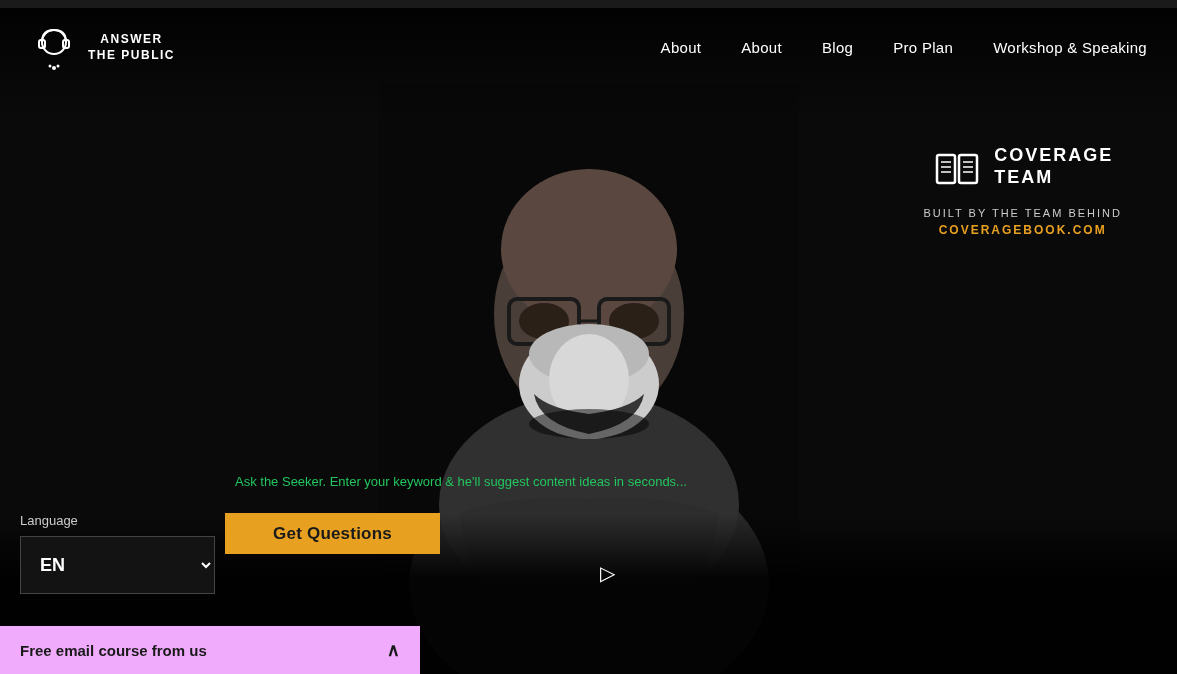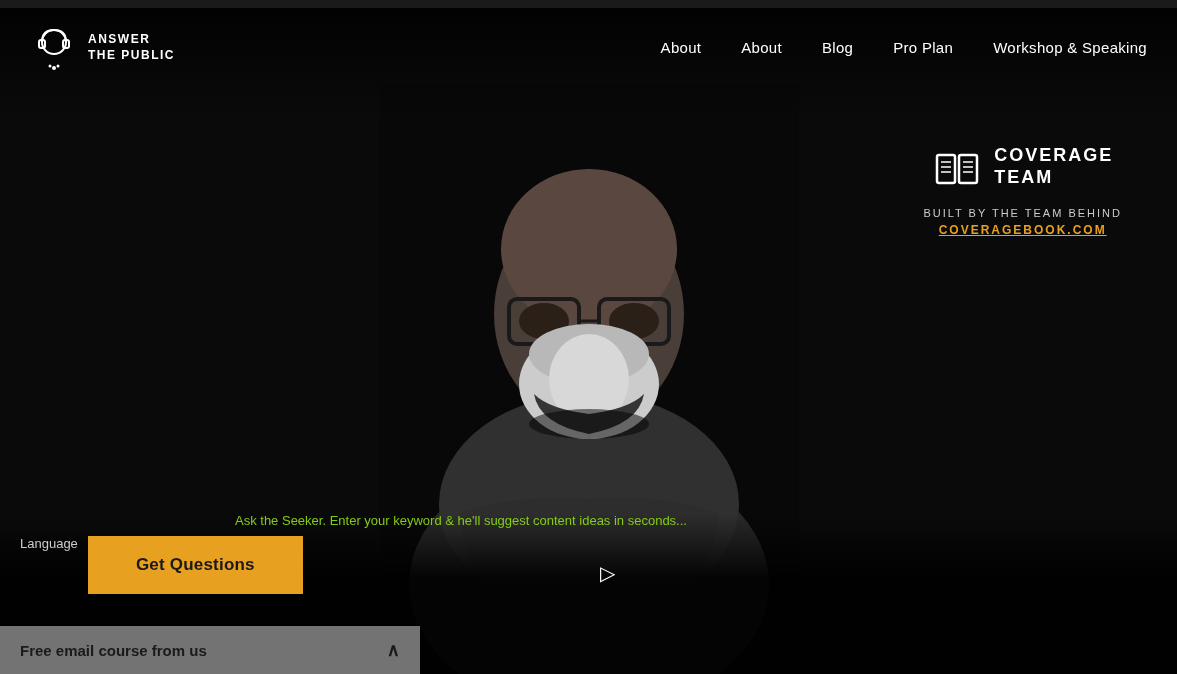--- a/index.html
+++ b/index.html
@@ -66,20 +66,21 @@
       position: absolute;
       top: 0;
       left: 0;
       width: 100%;
       height: 95px;
       display: flex;
       align-items: center;
       justify-content: space-between;
       padding: 0 30px;
       z-index: 10;
+      text-align: center;
     }
 
     .logo-area {
       display: flex;
       align-items: center;
       gap: 10px;
     }
 
     .logo-icon {
       width: 48px;
@@ -143,37 +144,36 @@
       text-transform: uppercase;
       margin-bottom: 4px;
     }
 
     .coverage-link {
       color: #e8a020;
       font-size: 12px;
       letter-spacing: 2px;
       text-transform: uppercase;
       font-weight: bold;
-      text-decoration: underline;
     }
 
     
     .search-area {
       position: absolute;
       bottom: 80px;
       left: 0;
       width: 100%;
       padding: 0 20px;
       z-index: 10;
     }
 
     .search-hint {
-      color: #84cc16;
+      color: #22c55e;
       font-size: 13px;
-      margin-bottom: 8px;
+      margin-bottom: 24px;
       margin-left: 215px;
     }
 
     .search-row {
       display: flex;
       align-items: stretch;
       gap: 0;
       width: 100%;
     }
 
@@ -213,38 +213,38 @@
       padding: 0 20px;
       outline: none;
     }
 
     .search-input::placeholder {
       color: #666;
     }
 
     .get-questions-btn {
       width: 215px;
-      height: 58px;
+      height: 41px;
       background: #e8a020;
       border: none;
       color: #1a1a1a;
       font-size: 17px;
       font-weight: bold;
       cursor: pointer;
       letter-spacing: 0.2px;
     }
 
     
     .email-banner {
       position: absolute;
       bottom: 0;
       left: 0;
       width: 420px;
       height: 48px;
-      background: #737373;
+      background: #f0abfc;
       display: flex;
       align-items: center;
       justify-content: space-between;
       padding: 0 20px;
       z-index: 10;
       cursor: pointer;
     }
 
     .email-banner-text {
       color: #1a1a1a;
@@ -381,20 +381,26 @@
   </div>
   <div class="coverage-subtitle">BUILT BY THE TEAM BEHIND</div>
   <div class="coverage-link">COVERAGEBOOK.COM</div>
 </div>
 
 <div class="search-area">
   <div class="search-hint">Ask the Seeker. Enter your keyword &amp; he'll suggest content ideas in seconds...</div>
   <div class="search-row">
     <div class="language-container">
       <div class="language-label">Language</div>
+      <select class="language-select">
+        <option value="EN">EN</option>
+        <option value="DE">DE</option>
+        <option value="FR">FR</option>
+        <option value="ES">ES</option>
+      </select>
     </div>
     <button class="get-questions-btn">Get Questions</button>
   </div>
 </div>
 
 <div class="cursor-indicator">▷</div>
 
 <div class="email-banner">
   <span class="email-banner-text">Free email course from us</span>
   <span class="email-banner-icon">∧</span>

